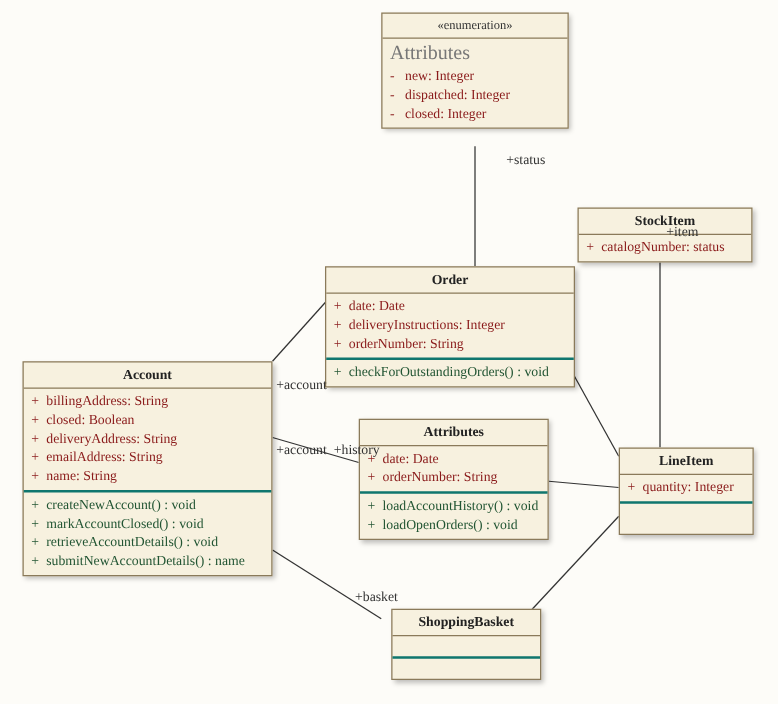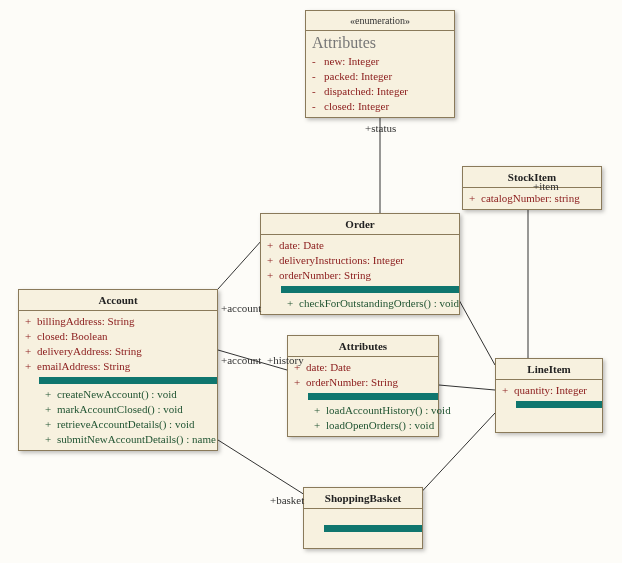--- a/index.html
+++ b/index.html
@@ -41,22 +41,21 @@
   }
   .cls .stereo {
     font-weight: normal;
     font-size: 10px;
     color: #333;
   }
   .cls .sec {
     padding: 3px 6px;
   }
   .cls .sec + .sec {
-    border-top: 7px solid #0f766e;
-    margin-left: 20px;
+    border-top: 2px solid #0f766e;
   }
   .cls .sec-title {
     font-size: 16px;
     color: #777;
     margin-bottom: 2px;
   }
   .row {
     white-space: nowrap;
     line-height: 15px;
   }
@@ -89,30 +88,29 @@
   <line x1="414" y1="500" x2="495" y2="413" stroke="#333" stroke-width="1"></line>
 </svg>
 
 <div class="cls" style="left:305px; top:10px; width:150px;">
   <div class="hdr">
     <div class="stereo">«enumeration»</div>
   </div>
   <div class="sec">
     <div class="sec-title">Attributes</div>
     <div class="row"><span class="vis-priv">-</span><span class="attr">new: Integer</span></div>
-    <div class="row"><span class="vis-priv">-</span><span class="attr">packed: Integer</span></div>
     <div class="row"><span class="vis-priv">-</span><span class="attr">dispatched: Integer</span></div>
     <div class="row"><span class="vis-priv">-</span><span class="attr">closed: Integer</span></div>
   </div>
 </div>
 
 <div class="cls" style="left:462px; top:134px; width:140px;margin-top:32px;">
   <div class="hdr"><span>StockItem</span></div>
   <div class="sec">
-    <div class="row"><span class="vis-pub">+</span><span class="attr">catalogNumber: string</span></div>
+    <div class="row"><span class="vis-pub">+</span><span class="attr">catalogNumber: status</span></div>
   </div>
 </div>
 
 <div class="cls" style="left:260px; top:213px; width:200px;">
   <div class="hdr"><span>Order</span></div>
   <div class="sec">
     <div class="row"><span class="vis-pub">+</span><span class="attr">date: Date</span></div>
     <div class="row"><span class="vis-pub">+</span><span class="attr">deliveryInstructions: Integer</span></div>
     <div class="row"><span class="vis-pub">+</span><span class="attr">orderNumber: String</span></div>
   </div>
@@ -121,20 +119,21 @@
   </div>
 </div>
 
 <div class="cls" style="left:18px; top:289px; width:200px;">
   <div class="hdr"><span>Account</span></div>
   <div class="sec">
     <div class="row"><span class="vis-pub">+</span><span class="attr">billingAddress: String</span></div>
     <div class="row"><span class="vis-pub">+</span><span class="attr">closed: Boolean</span></div>
     <div class="row"><span class="vis-pub">+</span><span class="attr">deliveryAddress: String</span></div>
     <div class="row"><span class="vis-pub">+</span><span class="attr">emailAddress: String</span></div>
+    <div class="row"><span class="vis-pub">+</span><span class="attr">name: String</span></div>
   </div>
   <div class="sec">
     <div class="row op"><span class="vis-pub">+</span><span>createNewAccount() : void</span></div>
     <div class="row op"><span class="vis-pub">+</span><span>markAccountClosed() : void</span></div>
     <div class="row op"><span class="vis-pub">+</span><span>retrieveAccountDetails() : void</span></div>
     <div class="row op"><span class="vis-pub">+</span><span>submitNewAccountDetails() : name</span></div>
   </div>
 </div>
 
 <div class="cls" style="left:287px; top:335px; width:152px;">
@@ -150,26 +149,26 @@
 </div>
 
 <div class="cls" style="left:495px; top:358px; width:108px;">
   <div class="hdr"><span>LineItem</span></div>
   <div class="sec">
     <div class="row"><span class="vis-pub">+</span><span class="attr">quantity: Integer</span></div>
   </div>
   <div class="sec" style="height:18px;"></div>
 </div>
 
-<div class="cls" style="left:303px; top:487px; width:120px;">
+<div class="cls" style="left:313px; top:487px; width:120px;">
   <div class="hdr" style="border-bottom:none;"><span>ShoppingBasket</span></div>
   <div class="sec" style="height:10px;border-top:1px solid #8a7a5a;"></div>
   <div class="sec" style="height:10px;"></div>
 </div>
 
-<div class="role-label" style="left:365px; top:122px;">+status</div>
+<div class="role-label" style="left:405px; top:122px;">+status</div>
 <div class="role-label" style="left:533px; top:180px;">+item</div>
 <div class="role-label" style="left:221px; top:302px;">+account</div>
 <div class="role-label" style="left:221px; top:354px;">+account</div>
 <div class="role-label" style="left:267px; top:354px;">+history</div>
-<div class="role-label" style="left:270px; top:472px;margin-top:22px;">+basket</div>
+<div class="role-label" style="left:284px; top:472px;">+basket</div>
 
 </div>
 
 </body></html>

